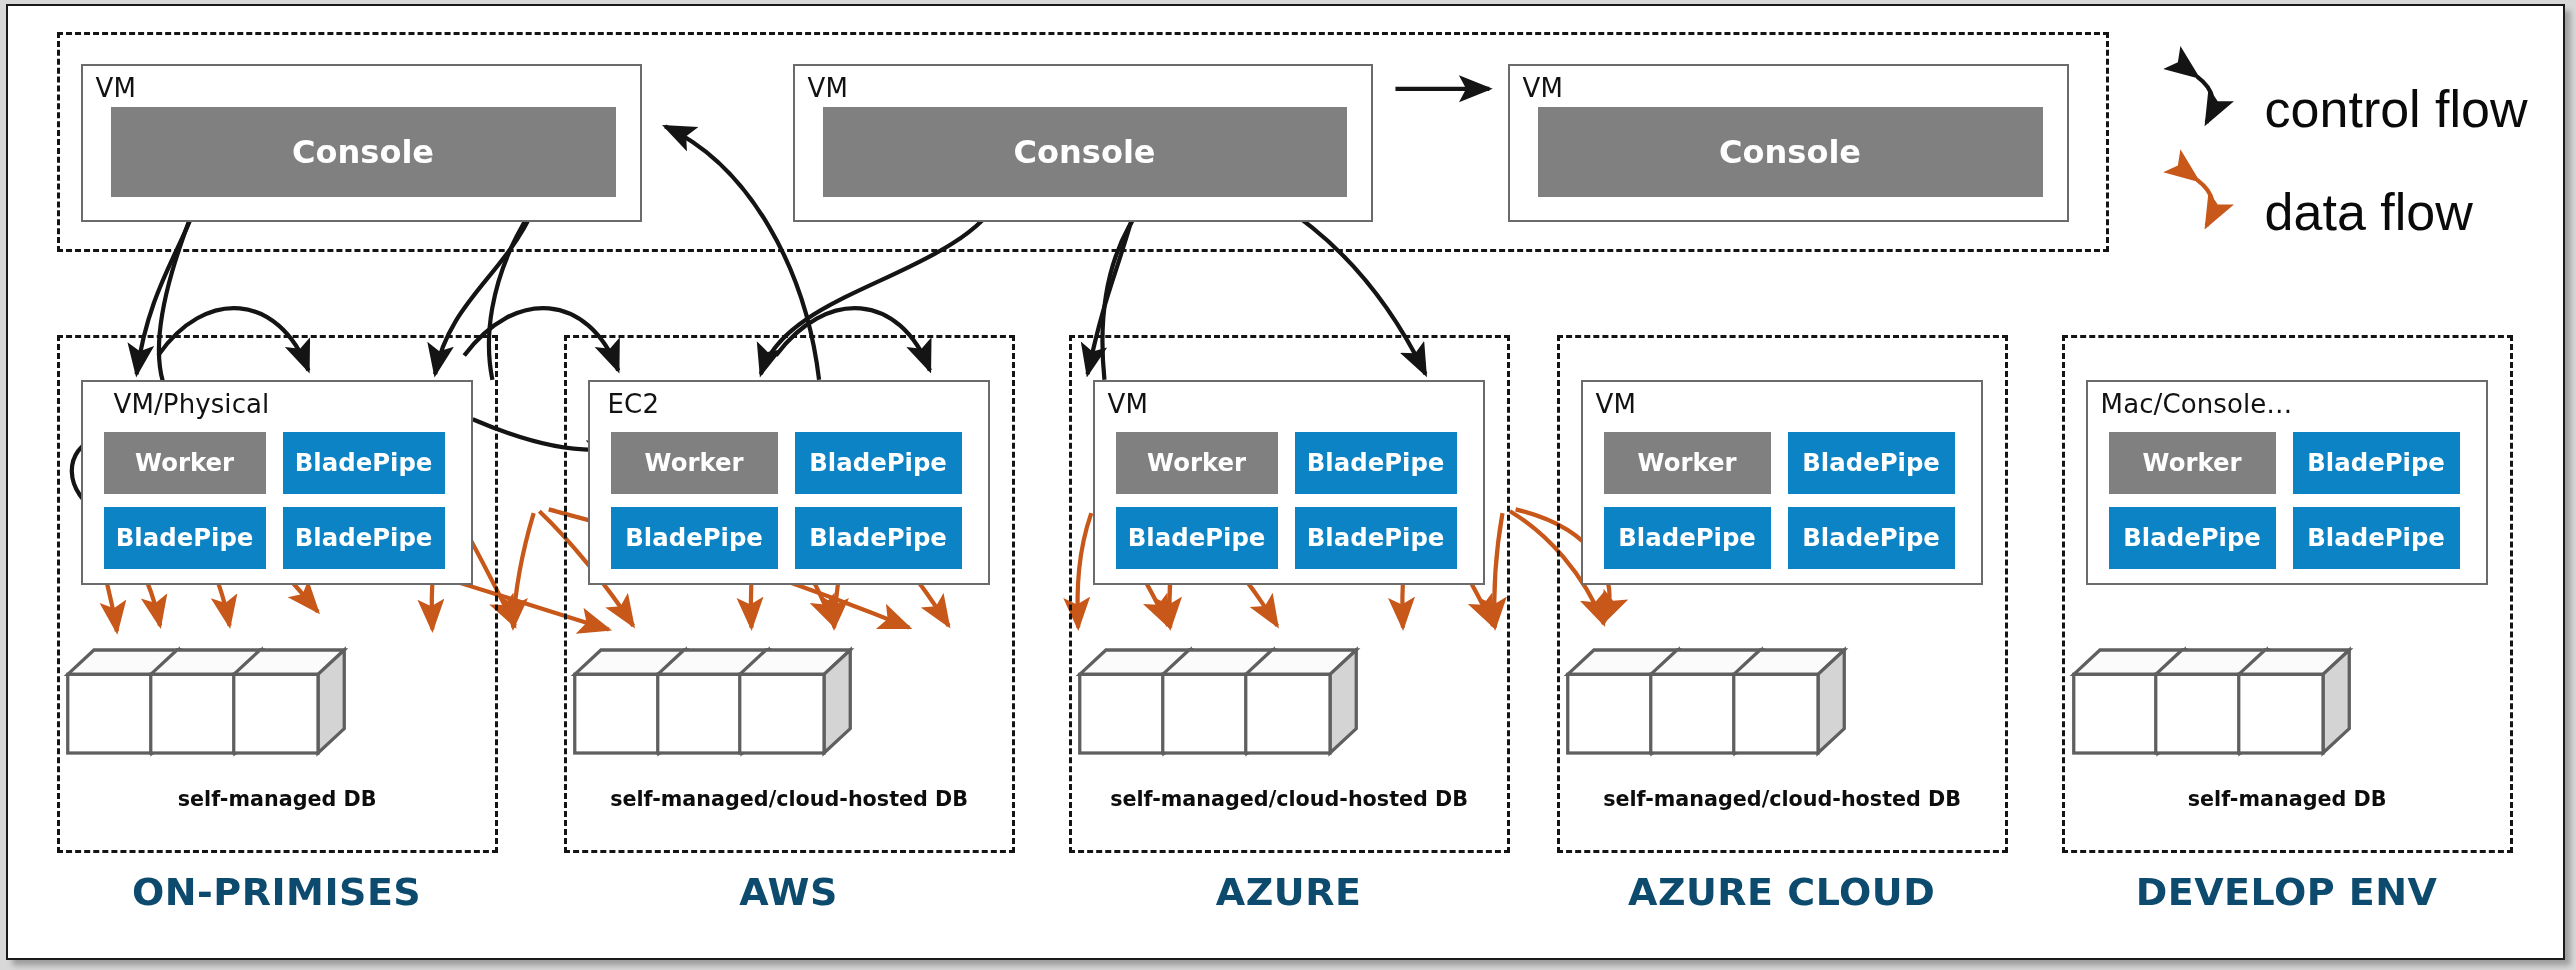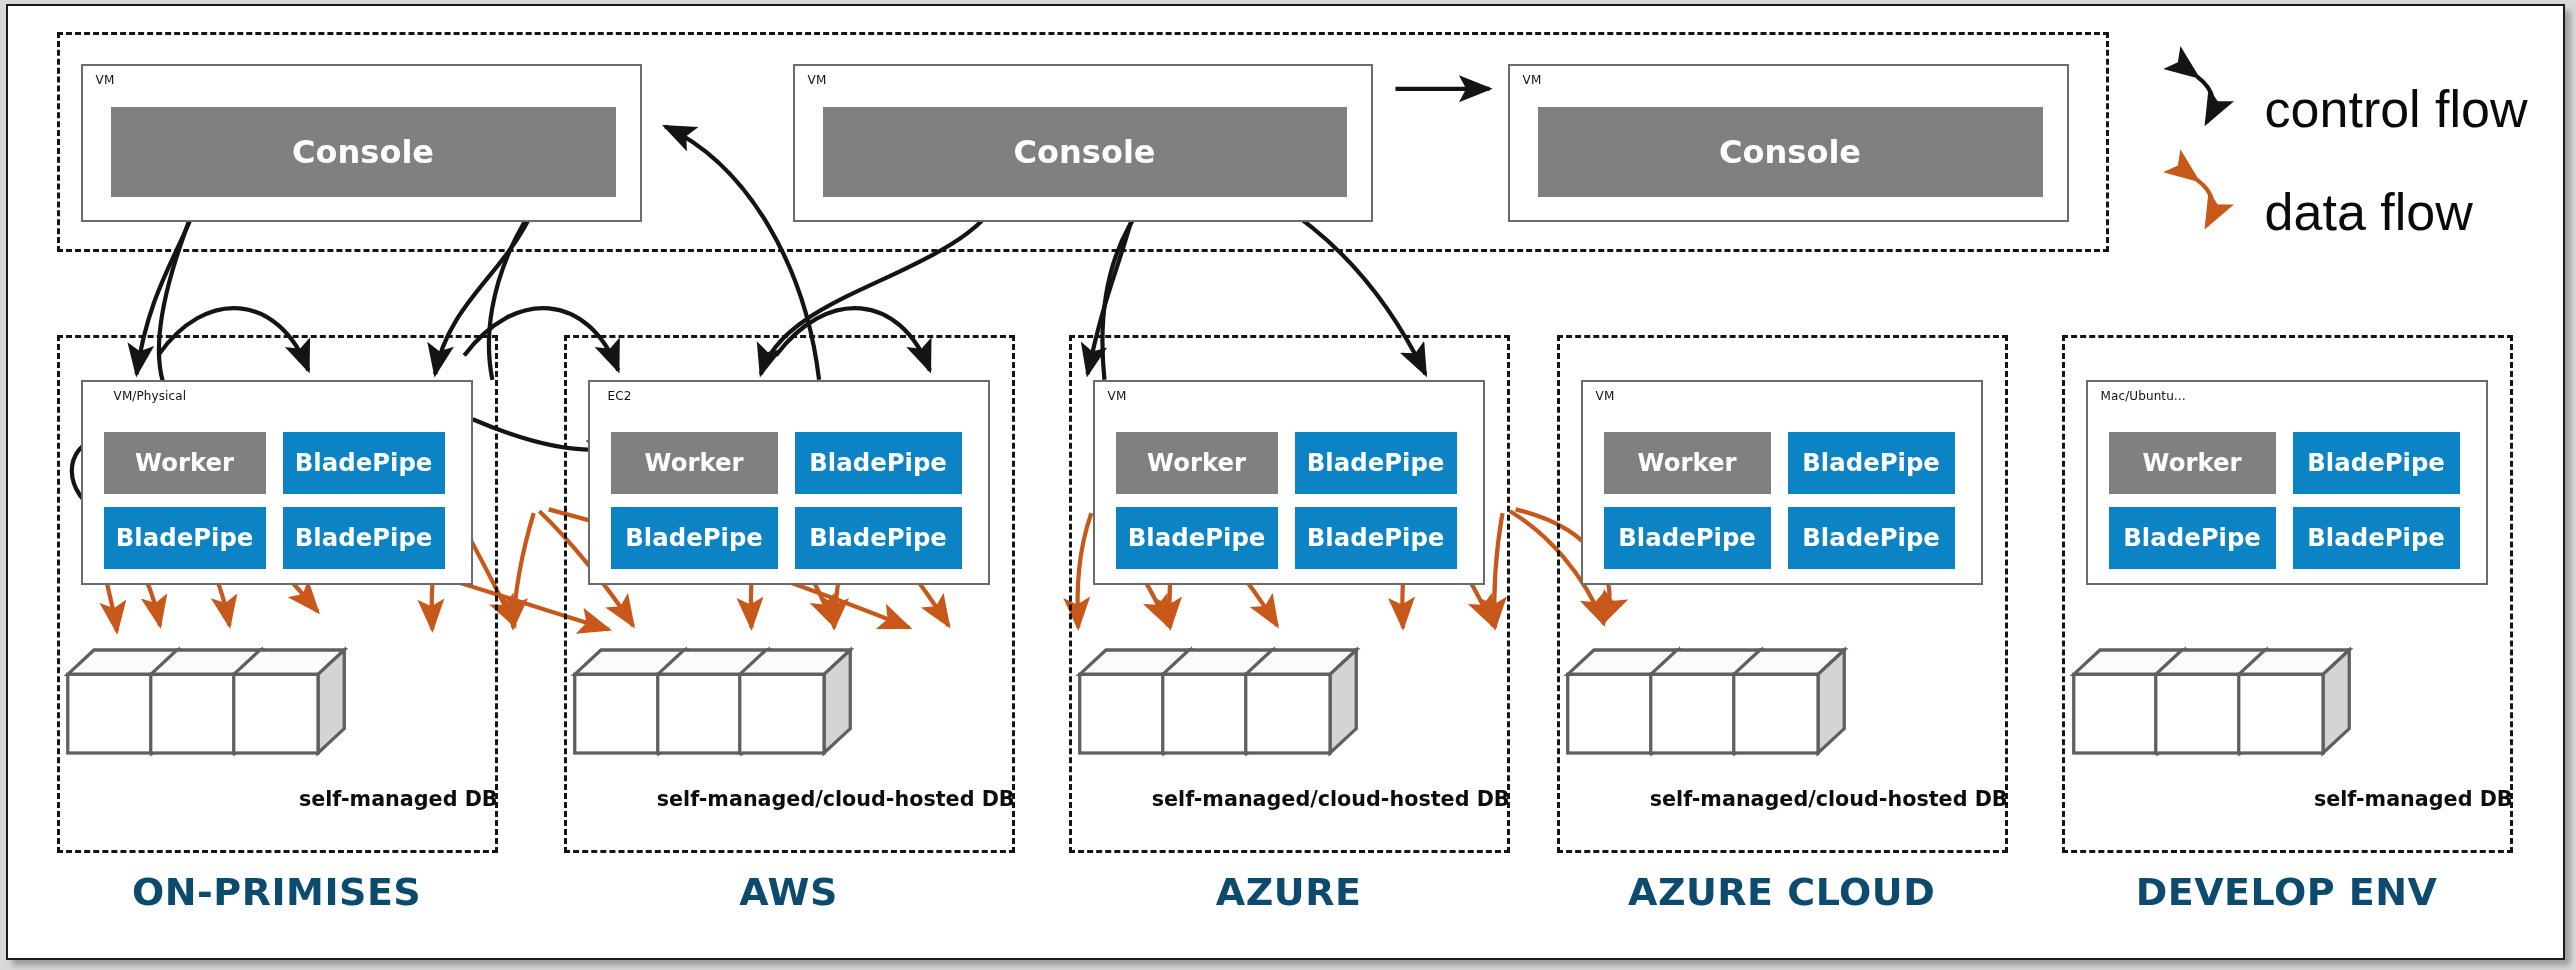--- a/index.html
+++ b/index.html
@@ -2,27 +2,27 @@
 <html style="font-size:15px"><head>
 <meta charset="utf-8">
 <style>
   html,body{margin:0;padding:0;background:#d8d8d8;}
   body{font-family:"DejaVu Sans","Liberation Sans",sans-serif;}
   #stage{position:relative;width:2576px;height:971px;background:#d8d8d8;overflow:hidden;}
   #frame{position:absolute;left:5.6px;top:3.8px;width:2559px;height:956px;background:#ffffff;
          border:2.8px solid #1a1a1a;box-sizing:border-box;box-shadow:5.6px 5.6px 5.6px rgba(0,0,0,.28);}
   .dashgrp{position:absolute;border:3.8px dashed #141414;box-sizing:border-box;background:transparent;}
   .vmbox{position:absolute;border:2.8px solid #6b6b6b;box-sizing:border-box;background:#ffffff;}
-  .vmlabel{position:absolute;font-size:12px;color:#121212;font-weight:400;letter-spacing:0.1px;white-space:nowrap;}
+  .vmlabel{position:absolute;font-size:26px;color:#121212;font-weight:400;letter-spacing:0.1px;white-space:nowrap;}
   .node{position:absolute;display:flex;align-items:center;justify-content:center;
         color:#ffffff;font-weight:bold;box-sizing:border-box;}
   .node.console{background:#808080;font-size:32px;}
   .node.worker{background:#808080;font-size:24.4px;}
   .node.pipe{background:#0b83c4;font-size:24.4px;}
-  .dbcaption{position:absolute;text-align:right;font-size:20.7px;font-weight:bold;color:#0d0d0d;white-space:nowrap;}
+  .dbcaption{position:absolute;text-align:center;font-size:20.7px;font-weight:bold;color:#0d0d0d;white-space:nowrap;}
   .grouptitle{position:absolute;text-align:center;font-size:38px;font-weight:bold;color:#0c4a6e;
               letter-spacing:0.5px;white-space:nowrap;}
   .legend-label{position:absolute;font-size:52px;color:#0a0a0a;white-space:nowrap;
                 font-family:"Liberation Sans",sans-serif;}
   svg.layer{position:absolute;left:0;top:0;width:2559px;height:956px;pointer-events:none;overflow:visible;}
   .cube{position:absolute;}
 </style>
 </head>
 <body>
 
@@ -261,21 +261,21 @@
           <svg class="cube" width="118" height="111" viewBox="0 0 126 118" style="overflow:visible;">
             <polygon points="4,30 32,4 122,4 94,30" fill="#fbfbfb" stroke="#5f5f5f" stroke-width="3.5"></polygon>
             <polygon points="94,30 122,4 122,88 94,114" fill="#d4d4d4" stroke="#5f5f5f" stroke-width="3.5"></polygon>
             <rect x="4" y="30" width="90" height="84" fill="#ffffff" stroke="#5f5f5f" stroke-width="3.5"></rect>
           </svg>
         </div>
         <div class="dbcaption" style="left:1549px;top:781px;width:451px;">self-managed/cloud-hosted DB</div>
         <div class="grouptitle" style="left:1530px;top:864px;width:488px;">AZURE CLOUD</div>
         <div class="dashgrp" style="left:2054px;top:329px;width:451px;height:518px;"></div>
         <div class="vmbox" style="left:2078px;top:374px;width:402px;height:205px;">
-          <div class="vmlabel" style="left:13px;top:7.5px;">Mac/Ubuntu…</div>
+          <div class="vmlabel" style="left:13px;top:7.5px;">Mac/Console…</div>
         </div>
         <div class="node worker" style="left:2101px;top:426px;width:167px;height:62px;">Worker</div>
         <div class="node pipe" style="left:2285px;top:426px;width:167px;height:62px;">BladePipe</div>
         <div class="node pipe" style="left:2101px;top:501px;width:167px;height:62px;">BladePipe</div>
         <div class="node pipe" style="left:2285px;top:501px;width:167px;height:62px;">BladePipe</div>
         <div style="position:absolute;left:2062px;top:640px;">
           <svg class="cube" width="118" height="111" viewBox="0 0 126 118" style="overflow:visible;">
             <polygon points="4,30 32,4 122,4 94,30" fill="#fbfbfb" stroke="#5f5f5f" stroke-width="3.5"></polygon>
             <polygon points="94,30 122,4 122,88 94,114" fill="#d4d4d4" stroke="#5f5f5f" stroke-width="3.5"></polygon>
             <rect x="4" y="30" width="90" height="84" fill="#ffffff" stroke="#5f5f5f" stroke-width="3.5"></rect>

